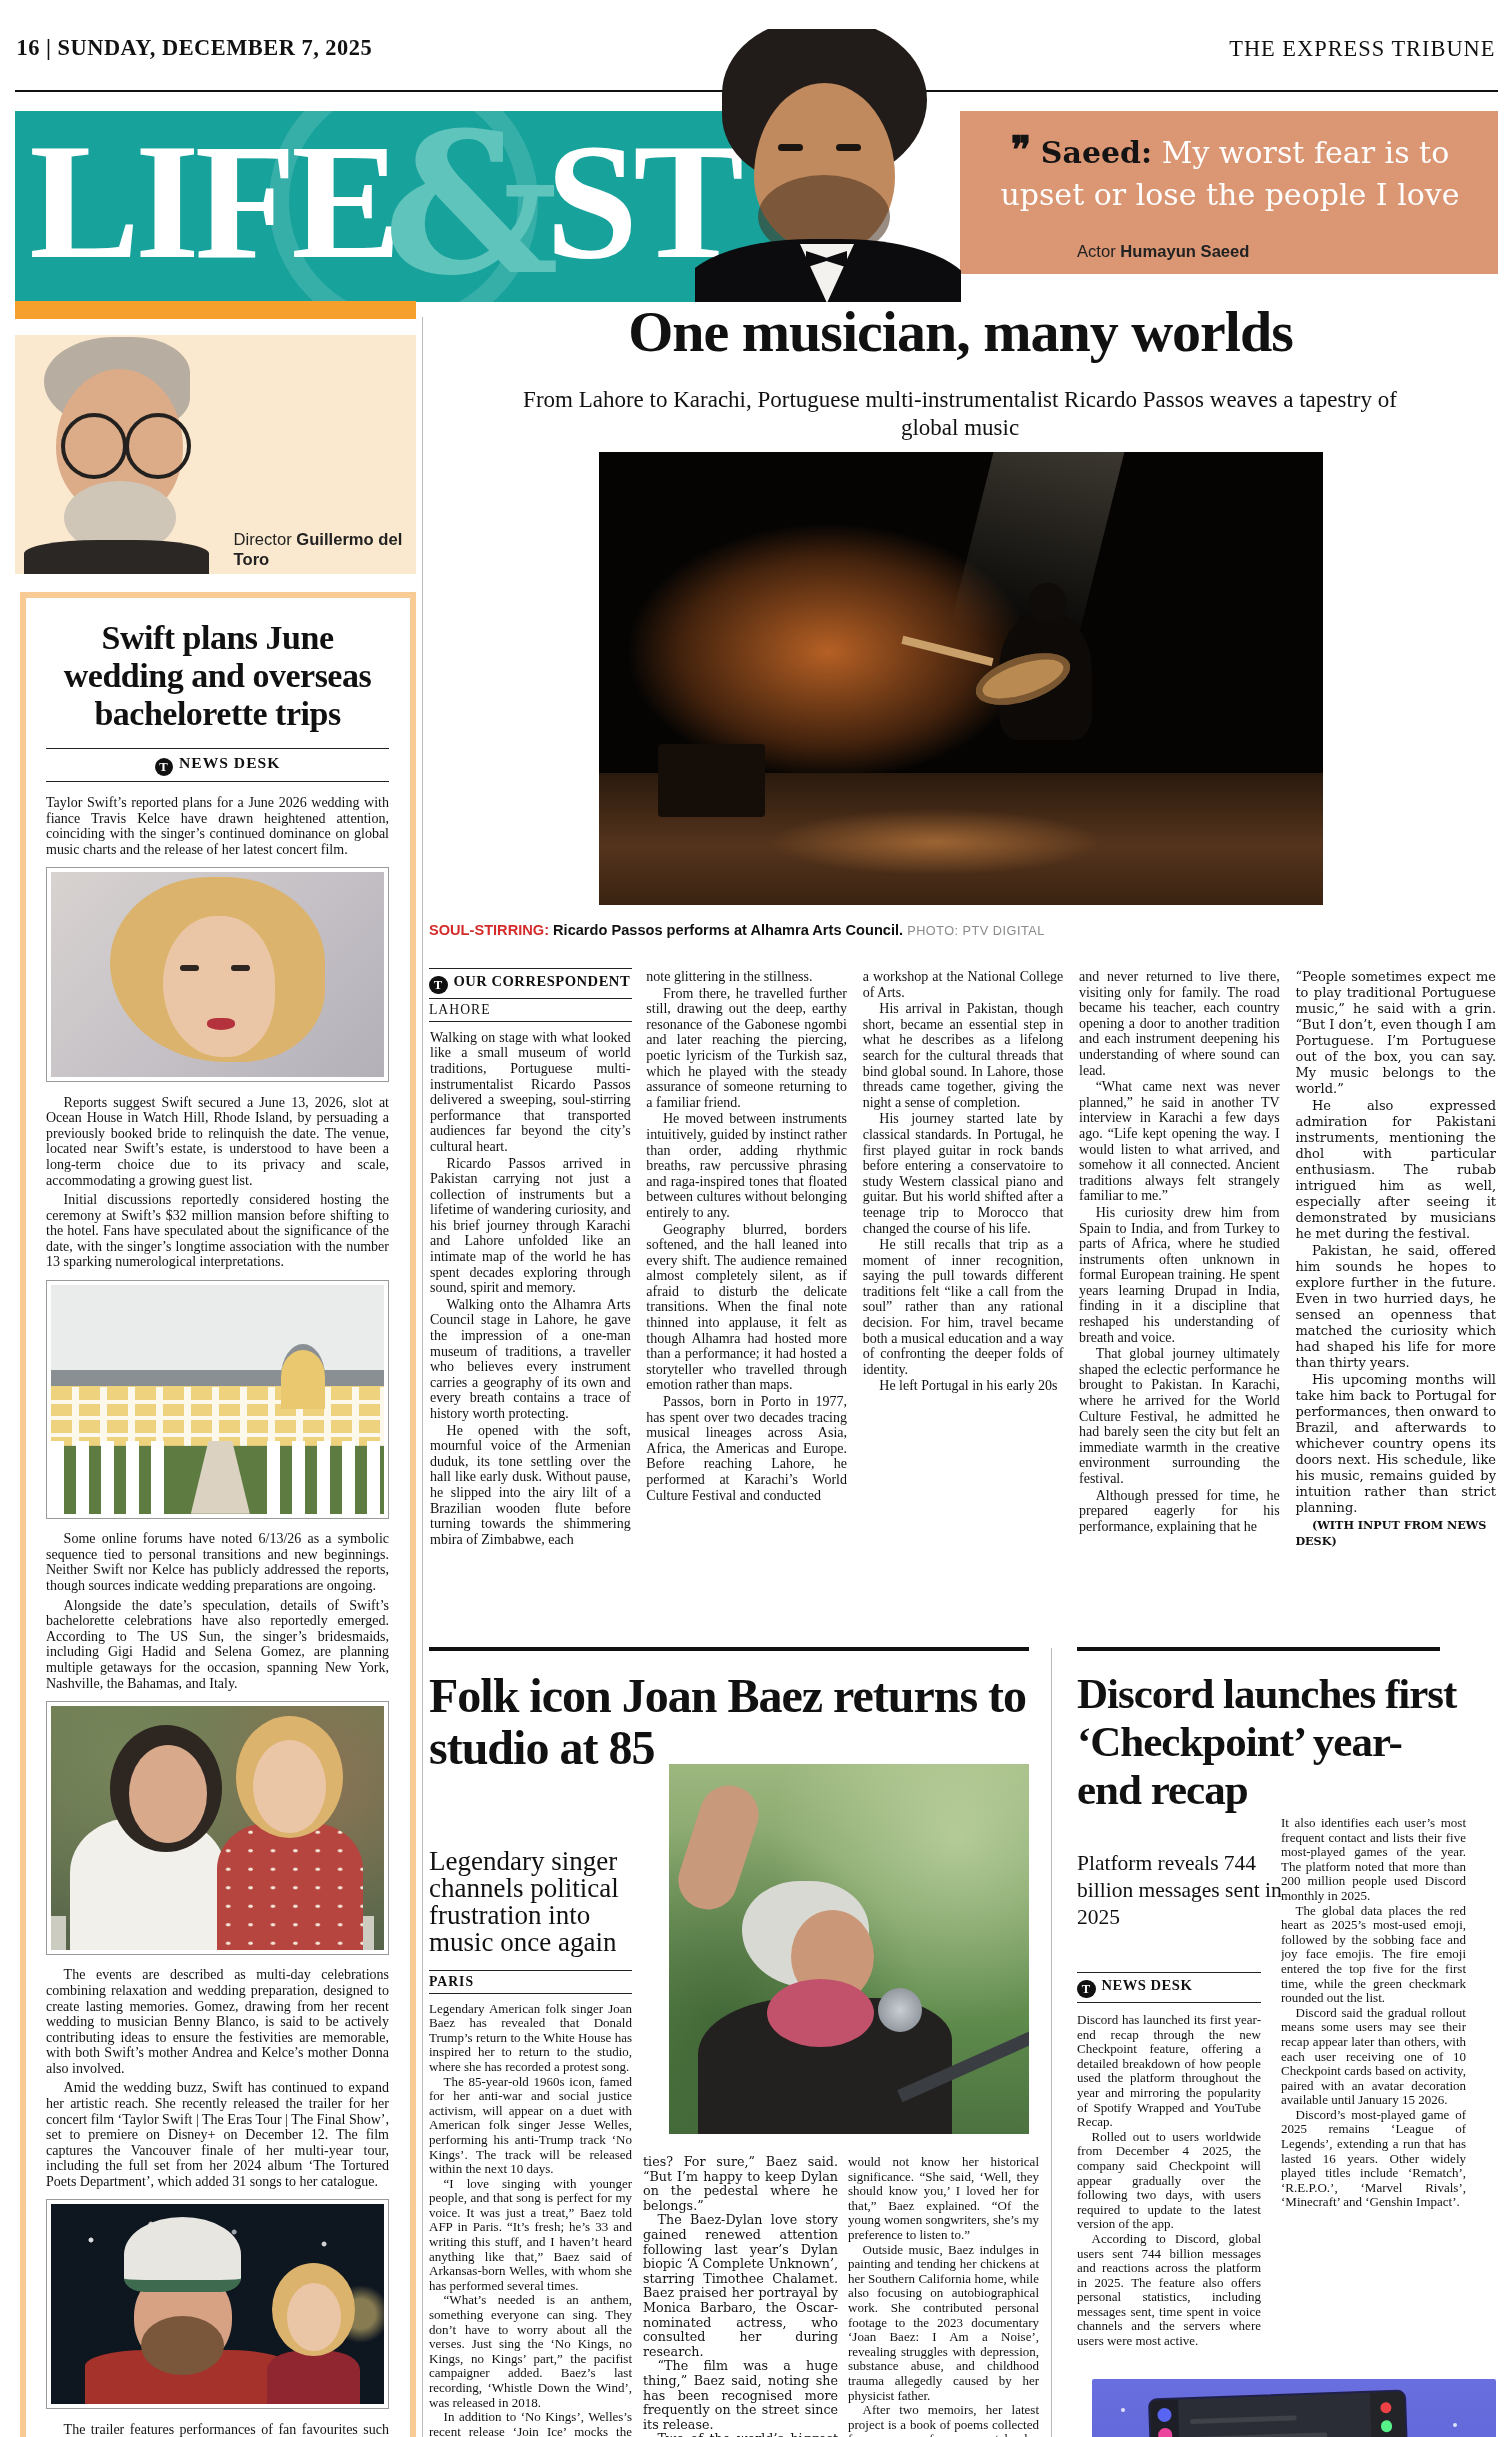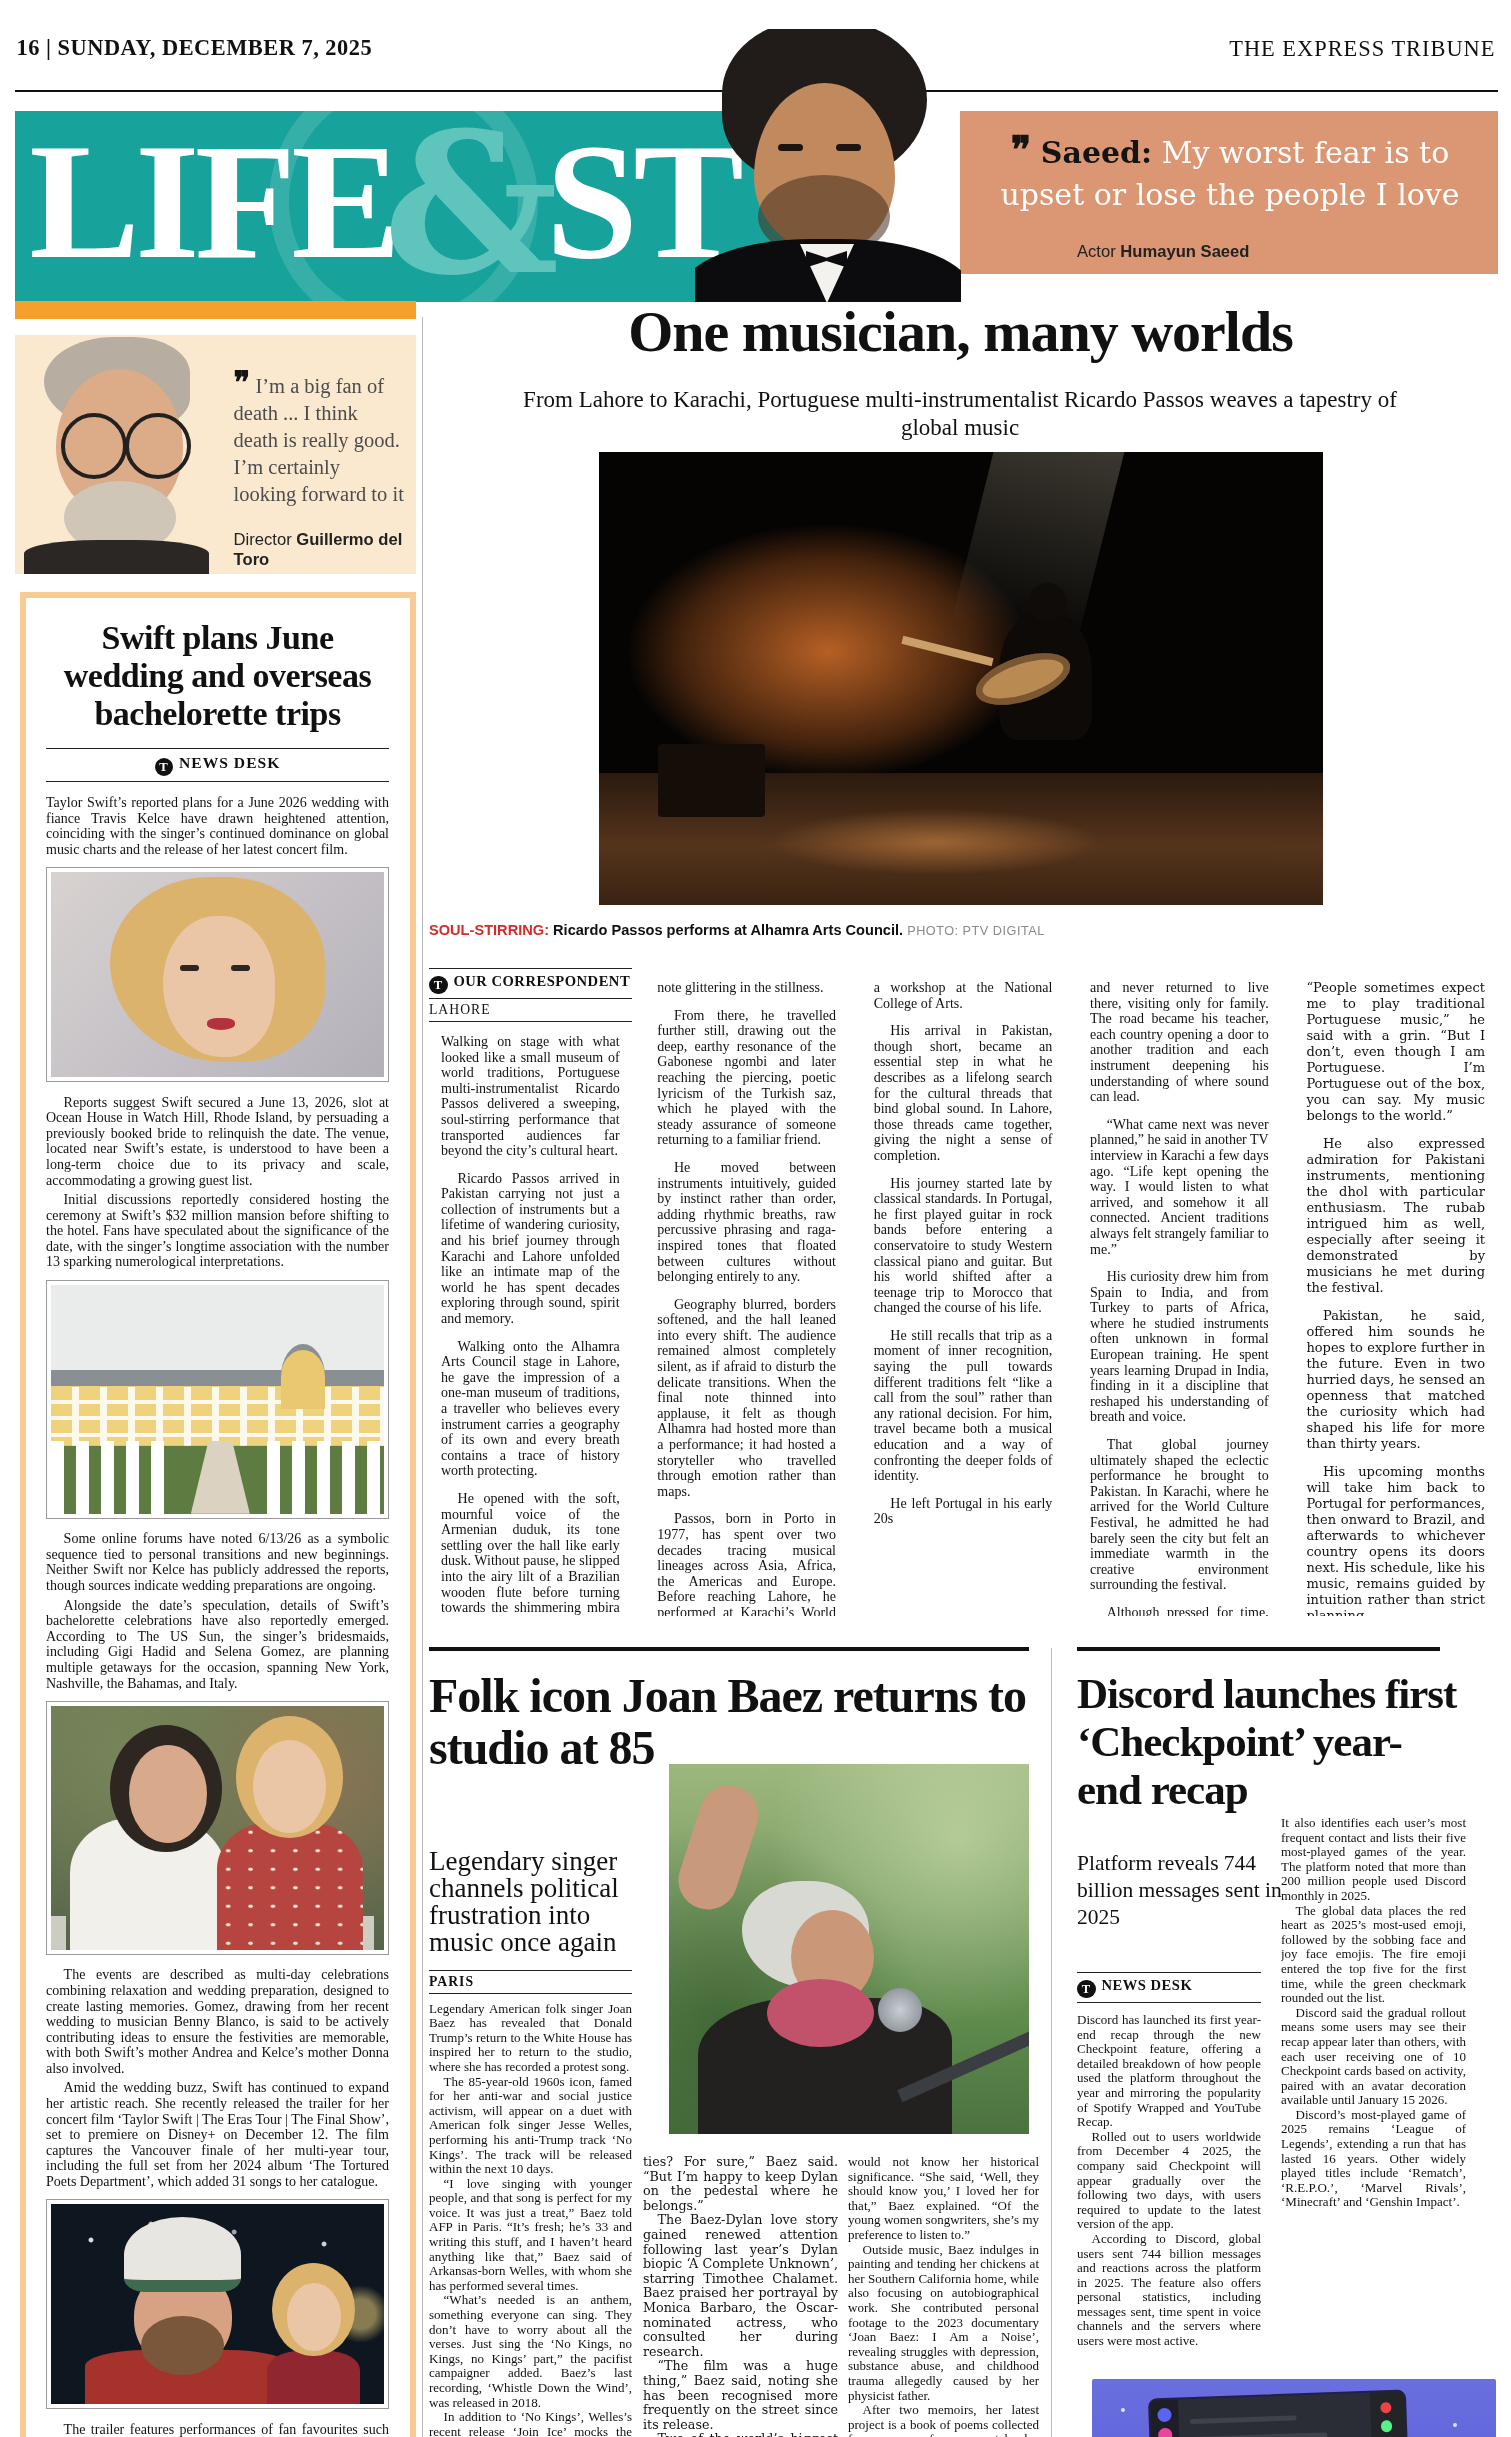--- a/index.html
+++ b/index.html
@@ -103,21 +103,21 @@
   .mp-man{position:absolute;left:400px;top:161px;width:93px;height:127px;background:#0d0a08;border-radius:45% 45% 20% 20%;}
   .mp-head{position:absolute;left:429px;top:131px;width:39px;height:39px;background:#100c09;border-radius:50%;}
   .mp-guitar{position:absolute;left:375px;top:205px;width:98px;height:44px;background:#b98b52;border-radius:50%;transform:rotate(-18deg);box-shadow:inset 0 0 0 6.8px rgba(60,35,15,.5);}
   .mp-neck{position:absolute;left:302px;top:195px;width:93px;height:7.8px;background:#caa06a;transform:rotate(14deg);}
   .mp-amp{position:absolute;left:59px;bottom:88px;width:107px;height:73px;background:#140d08;border-radius:3.9px;}
   .caption{left:429px;top:922px;width:1068px;font-family:"Liberation Sans",sans-serif;font-size:14.6px;font-weight:bold;}
   .cap-tag{color:#D42B2B;}
   .cap-credit{color:#8a8a8a;font-weight:normal;font-size:12.7px;letter-spacing:0.5px;}
   .cols{left:429px;top:968px;width:1068px;height:648px;display:flex;gap:13.7px;overflow:hidden;}
   .col{width:203px;overflow:hidden;}
-  .col p{text-indent:16.6px;margin:12px;}
+  .col p{text-indent:16.6px;margin:1px;}
   .col p:first-child{text-indent:0;}
   .col.cont p:first-child{text-indent:0;}
   .col.first p:first-child{text-indent:0;}
   .col5 p{font-family:"DejaVu Serif",serif;font-size:13px;line-height:16px;}
   .col5 p:last-child{font-weight:bold;font-size:11.2px;text-align:left;}
   .byline2{border-top:1.5px solid #222;border-bottom:1px solid #222;padding:3.9px 0;font-weight:bold;font-size:14.6px;letter-spacing:0.5px;}
   .dateline{border-bottom:1px solid #222;padding:2.9px 0;font-size:13.7px;letter-spacing:1px;margin-bottom:7.8px;}
   
   .baez-rule{left:429px;top:1647px;width:600px;height:4.4px;background:#111;}
   .discord-rule{left:1077px;top:1647px;width:363px;height:4.4px;background:#111;}
@@ -199,23 +199,20 @@
 
 <div class="abs dt-box">
   <div class="dt-hair"></div>
   <div class="dt-face"></div>
   <div class="dt-glass" style="left:46px;top:78px;"></div>
   <div class="dt-glass" style="left:110px;top:78px;"></div>
   <div class="dt-mouth"></div>
   <div class="dt-teeth"></div>
   <div class="dt-beard"></div>
   <div class="dt-body"></div>
-  <div class="dt-quote">
-    <span class="dt-mark">❞</span><span> I’m a big fan of death ... I think death is really good. I’m certainly looking forward to it</span>
-  </div>
   <div class="dt-attr">
     <span>Director </span><b>Guillermo del Toro</b>
   </div>
 </div>
 
 <div class="abs swift-box">
   <div class="sw-h">Swift plans June wedding and overseas bachelorette trips</div>
   <div class="byline">
     <span class="t-roundel">T</span><span>NEWS DESK</span>
   </div>

